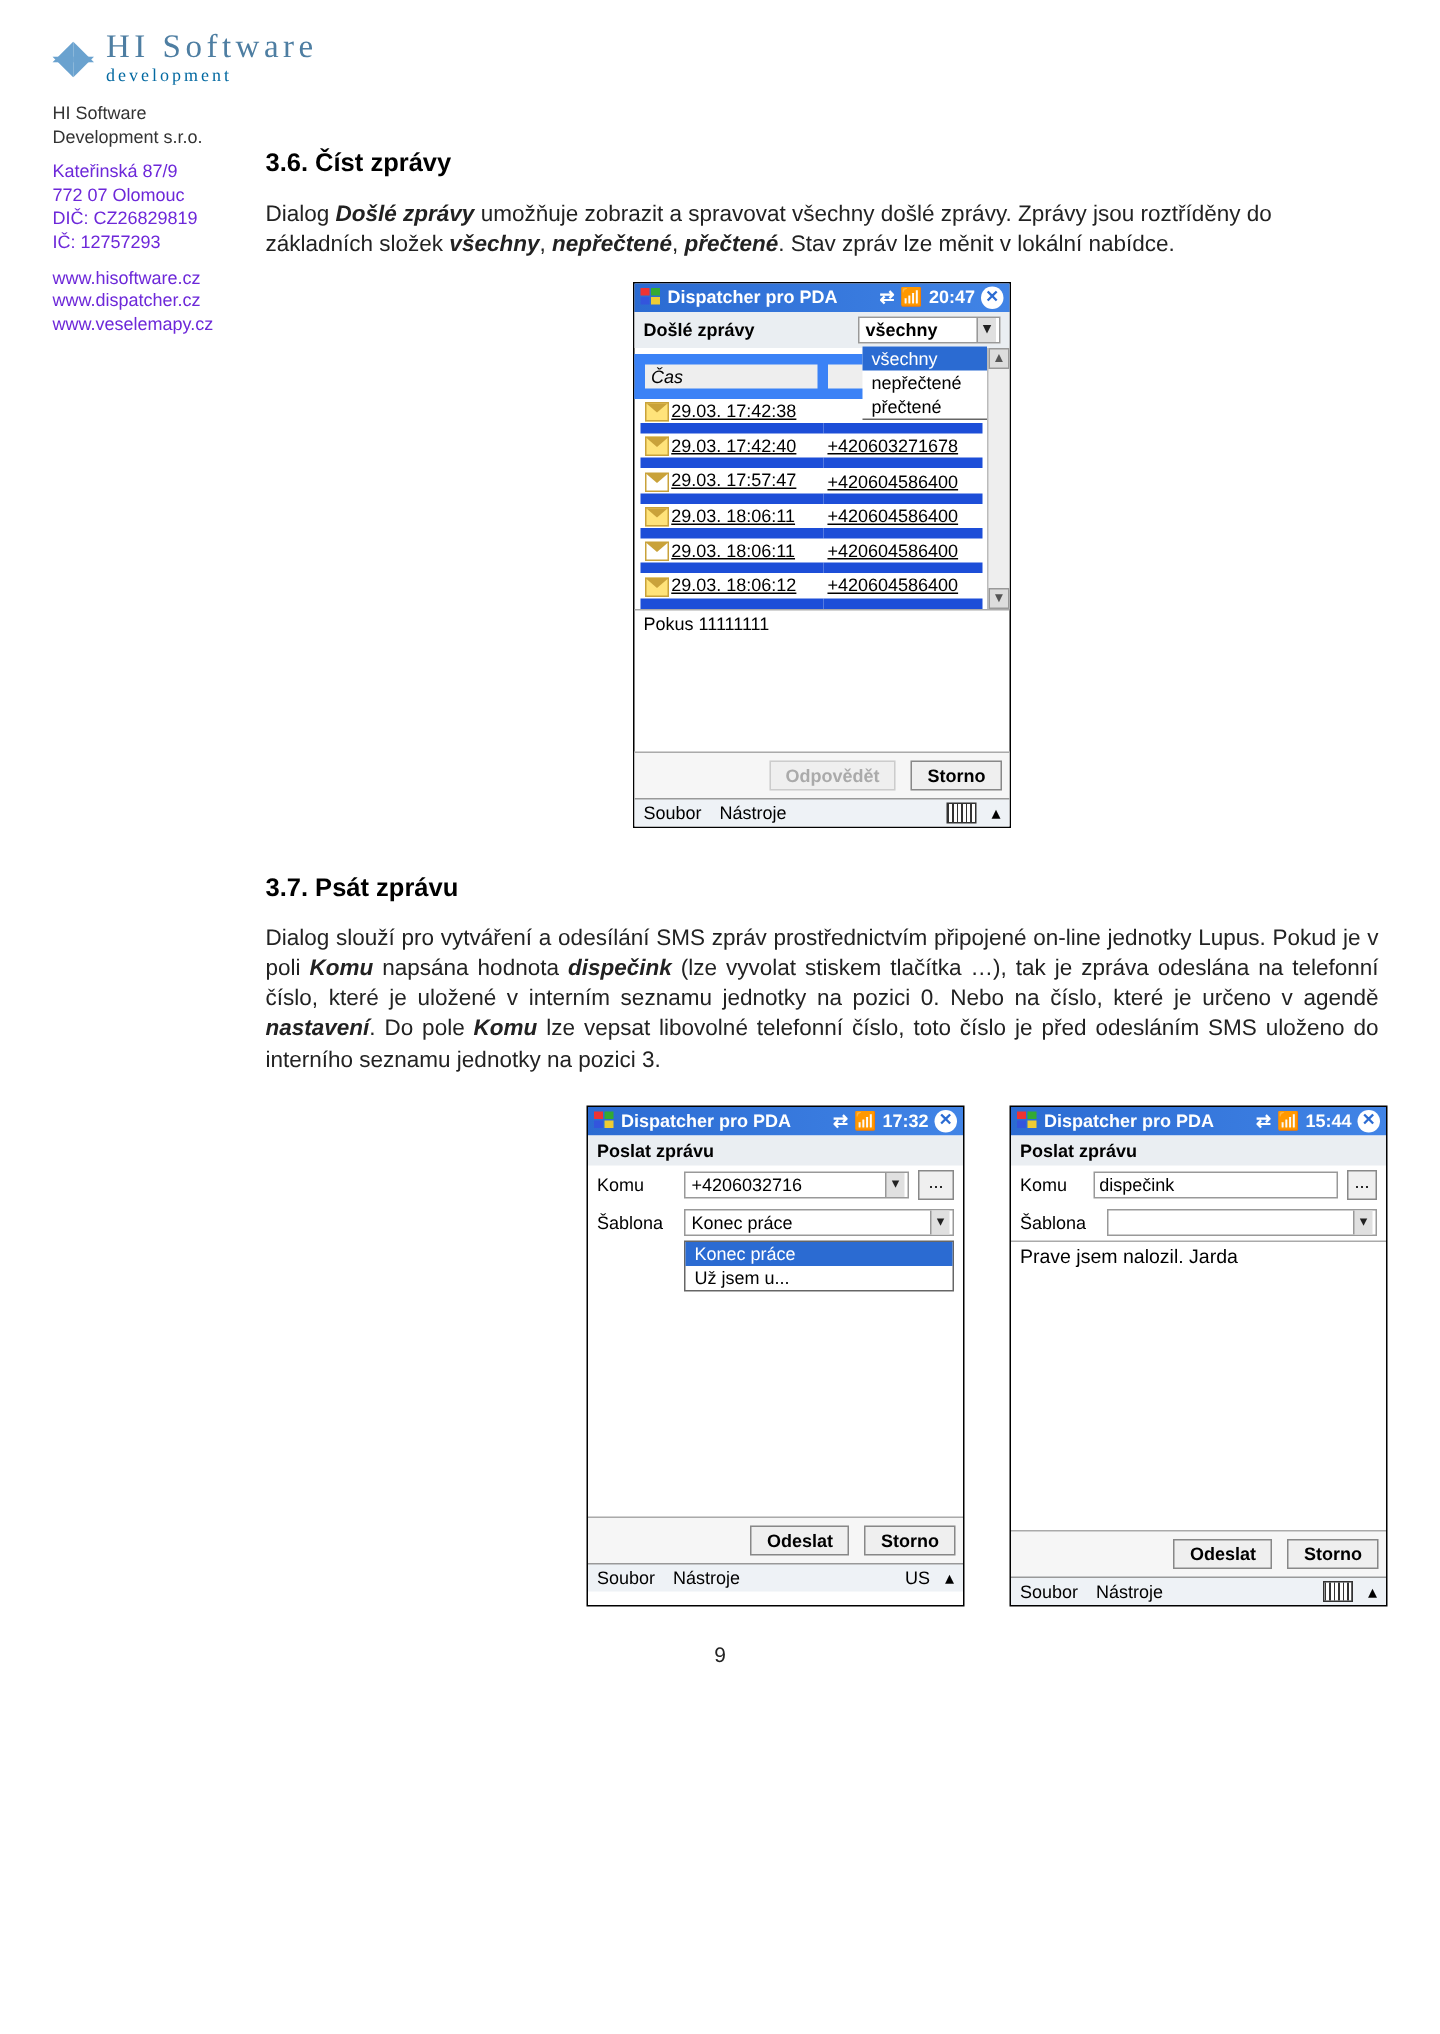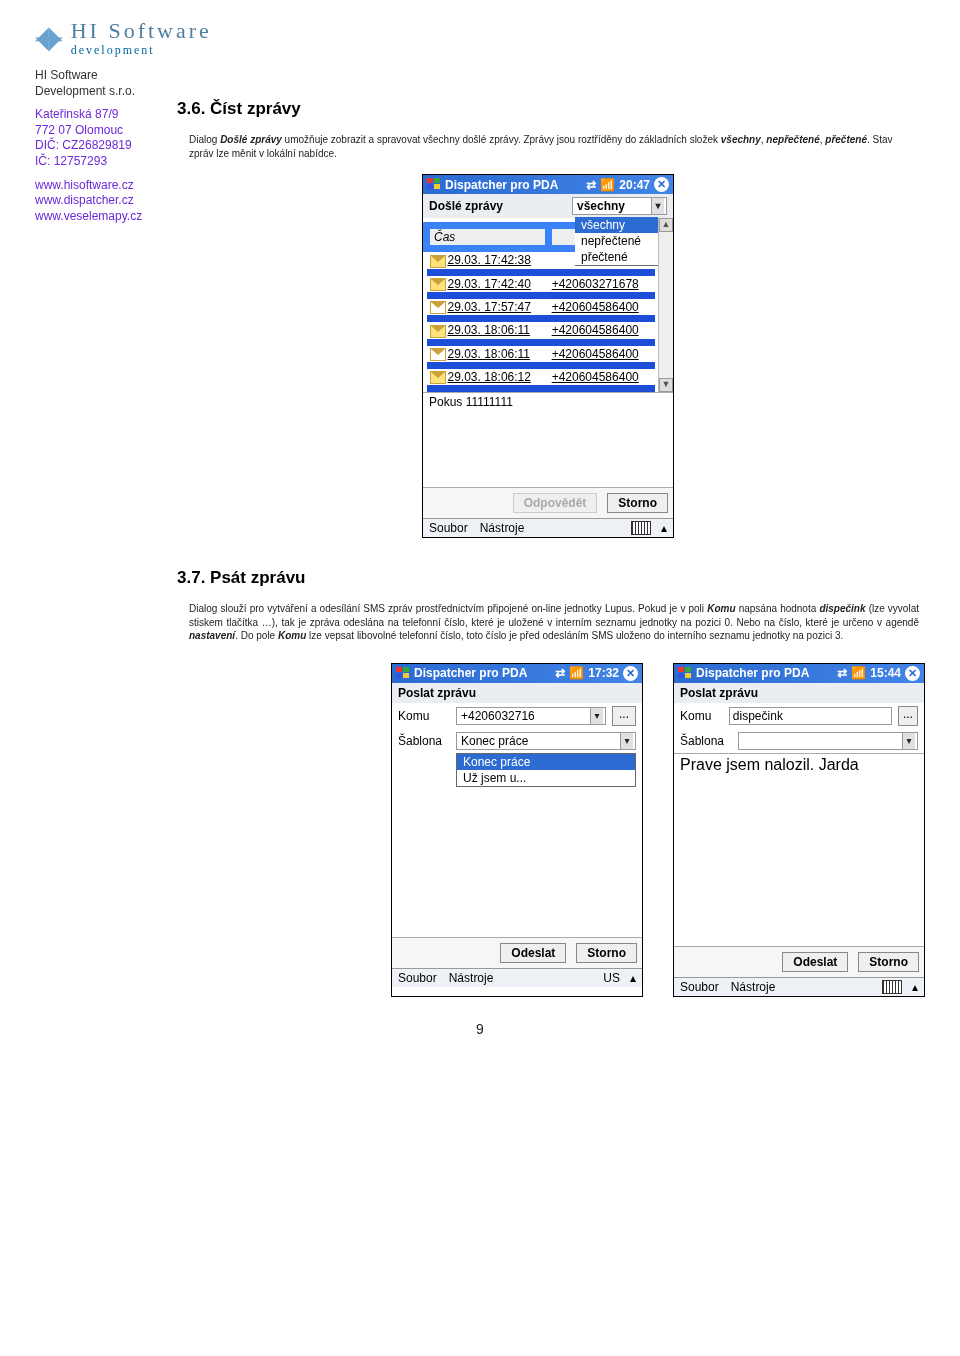--- a/index.html
+++ b/index.html
@@ -68,24 +68,23 @@
   .content-text {
     flex: 1;
   }
   h3.sec {
     font-size: 17px;
     font-weight: bold;
     color: #000;
     margin: 0 0 14px 0;
   }
   .para {
-    font-size: 10px;
+    font-size: 15px;
     line-height: 1.35;
     margin-bottom: 10px;
-    margin-left: 12px;
   }
   .para .bi { font-style: italic; font-weight: bold; }
   .justify { text-align: justify; }
   
   .pda {
     width: 250px;
     border: 1px solid #000;
     background: #fff;
     font-family: Tahoma, Verdana, sans-serif;
     font-size: 12px;
@@ -186,21 +185,21 @@
   .kbicon{display:inline-block;width:18px;height:12px;border:1px solid #333;background:
     repeating-linear-gradient(to right,#333 0 1px,#fff 1px 3px);}
   .scrollbar{width:14px;background:#eee;border-left:1px solid #bbb;display:flex;flex-direction:column;align-items:center;justify-content:space-between;font-size:9px;color:#555;}
   .scrollbar .sb-arrow{background:#ddd;border:1px solid #999;width:12px;height:12px;line-height:10px;text-align:center;}
   .msgarea{flex:1;}
   .msgwrap{display:flex;}
   .formrow{display:flex;align-items:center;gap:6px;padding:3px 6px;}
   .formrow label{width:52px;font-size:12px;}
   .pda input.tfield{border:1px solid #999;font-size:12px;padding:1px 3px;flex:1;height:18px;box-sizing:border-box;}
   .dotsbtn{border:1px solid #888;background:#efefef;width:22px;height:18px;font-size:12px;line-height:14px;text-align:center;}
-  .textarea{border:none;font-size:16px;padding:2px 6px;min-height:120px;}
+  .textarea{border:none;font-size:13px;padding:2px 6px;min-height:120px;}
   .two-pda-row{display:flex;gap:30px;justify-content:flex-end;margin-top:10px;padding-left:130px;}
   .page-number{text-align:center;margin-top:24px;font-size:14px;}
 </style>
 </head>
 <body>
 
 <div class="page">
 
   <div class="logo">
     <span class="logo-mark">◢◣<br>◥◤</span>

